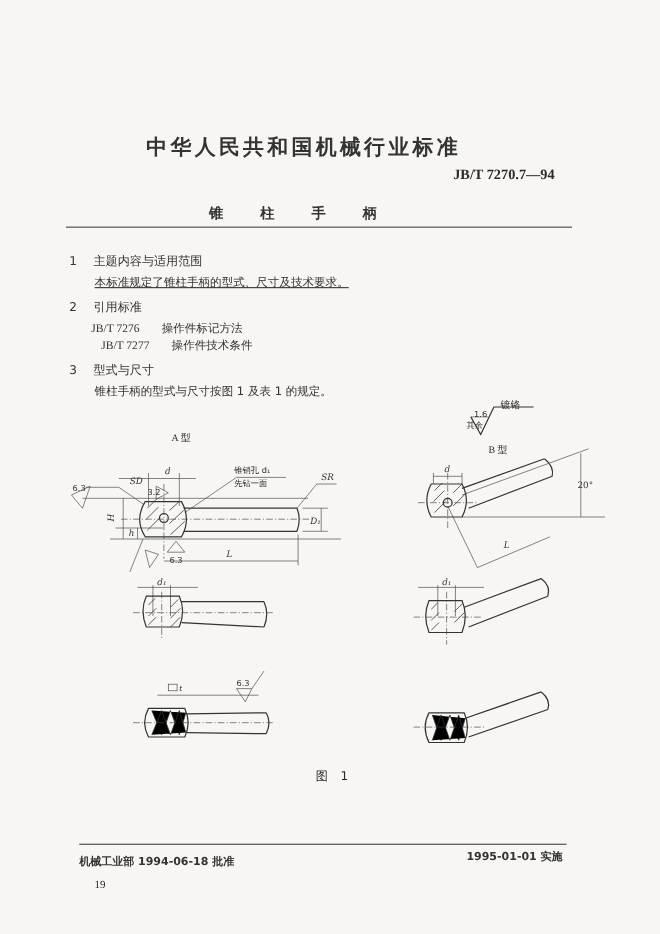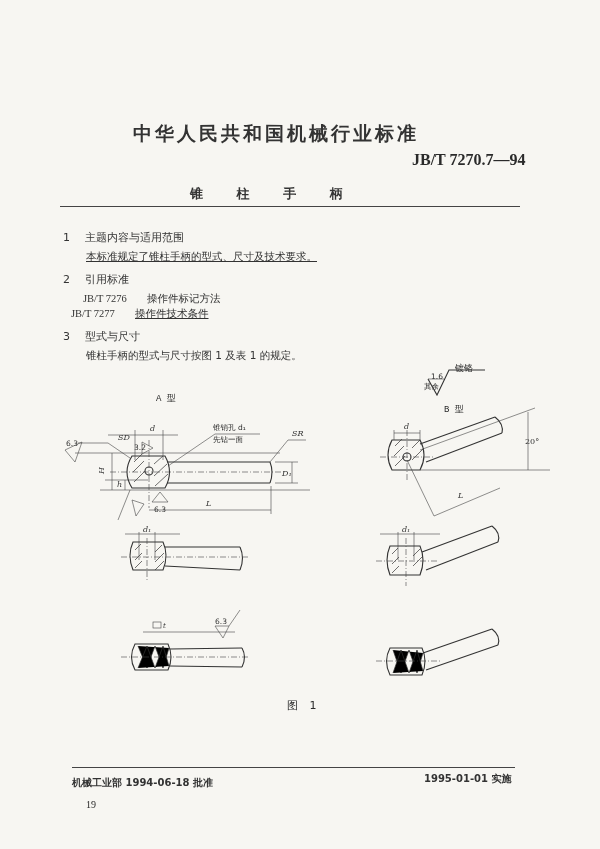--- a/index.html
+++ b/index.html
@@ -4,29 +4,29 @@
 <style>
   html, body { margin: 0; padding: 0; }
   body {
     width: 600px; height: 849px; position: relative; overflow: hidden;
     background: #f7f6f2;
     font-family: "DejaVu Serif", "Liberation Serif", serif;
     color: #2a2a2a;
   }
   .abs { position: absolute; white-space: nowrap; }
   .std-title { left: 133px; top: 121px; font-size: 19px; letter-spacing: 3px; font-weight: bold; font-family: "DejaVu Sans", sans-serif; color:#333; }
-  .std-code { left: 412px; top: 151px; font-size: 16px; font-weight: bold; font-family: "Liberation Serif", serif; }
+  .std-code { left: 412px; top: 151px; font-size: 13px; font-weight: bold; font-family: "Liberation Serif", serif; }
   .doc-title { left: 190px; top: 161px; font-size: 13px; letter-spacing: 15px; font-weight: bold; font-family: Liberation Sans, sans-serif; color:#333;margin-top:24px; }
   .rule-top { left: 60px; top: 206px; width: 460px; height: 1px; background: #444; }
   .sec { font-size: 11px; font-family: "DejaVu Sans", sans-serif; color:#333; }
   .sec .num { display:inline-block; width: 22px; }
   .para { font-size: 10.5px; font-family: "DejaVu Sans", sans-serif; color:#333; }
   .ref { font-size: 10.5px; font-family: "DejaVu Sans", sans-serif; color:#333; }
   .ref .code { display:inline-block; width: 64px; font-family: "Liberation Serif", serif; }
-  .fig-label { font-size: 9px; font-family: Liberation Mono, monospace; }
+  .fig-label { font-size: 9px; font-family: Liberation Serif, serif; }
   .small { font-size: 7.5px; font-family: "DejaVu Sans", sans-serif; }
   .caption { left: 287px; top: 698px; font-size: 11px; font-family: "DejaVu Sans", sans-serif; letter-spacing: 4px; }
   .rule-bottom { left: 72px; top: 767px; width: 443px; height: 1px; background: #444; }
   .foot-left { left: 72px; top: 776px; font-size: 10px; font-family: "DejaVu Sans", sans-serif; font-weight: bold; color:#333; }
   .foot-right { left: 424px; top: 772px; font-size: 10px; font-family: "DejaVu Sans", sans-serif; font-weight: bold; color:#333; }
   .page-num { left: 86px; top: 799px; font-size: 10px; font-family: "Liberation Serif", serif; }
   svg.fig { position: absolute; overflow: visible; }
   svg .ln { stroke: #333; stroke-width: 1.1; fill: none; }
   svg .thin { stroke: #444; stroke-width: 0.6; fill: none; }
   svg .dash { stroke: #444; stroke-width: 0.6; fill: none; stroke-dasharray: 6 2 1 2; }
@@ -46,21 +46,21 @@
   <span class="num">1</span><span>主题内容与适用范围</span>
 </div>
 <div class="abs para" style="left:86px; top:250px;text-decoration:underline;">本标准规定了锥柱手柄的型式、尺寸及技术要求。</div>
 
 <div class="abs sec" style="left:63px; top:272px;">
   <span class="num">2</span><span>引用标准</span>
 </div>
 <div class="abs ref" style="left:83px; top:292px;">
   <span class="code">JB/T 7276</span><span>操作件标记方法</span>
 </div>
-<div class="abs ref" style="left:71px; top:307px;text-decoration:underline;">
+<div class="abs ref" style="left:92px; top:307px;">
   <span class="code">JB/T 7277</span><span>操作件技术条件</span>
 </div>
 
 <div class="abs sec" style="left:63px; top:329px;">
   <span class="num">3</span><span>型式与尺寸</span>
 </div>
 <div class="abs para" style="left:86px; top:349px;">锥柱手柄的型式与尺寸按图 1 及表 1 的规定。</div>
 
 <div class="abs fig-label" style="left:455px; top:362px;">镀铬</div>
 <div class="abs small" style="left:408px; top:382px;margin-left:16px;">其余</div>

